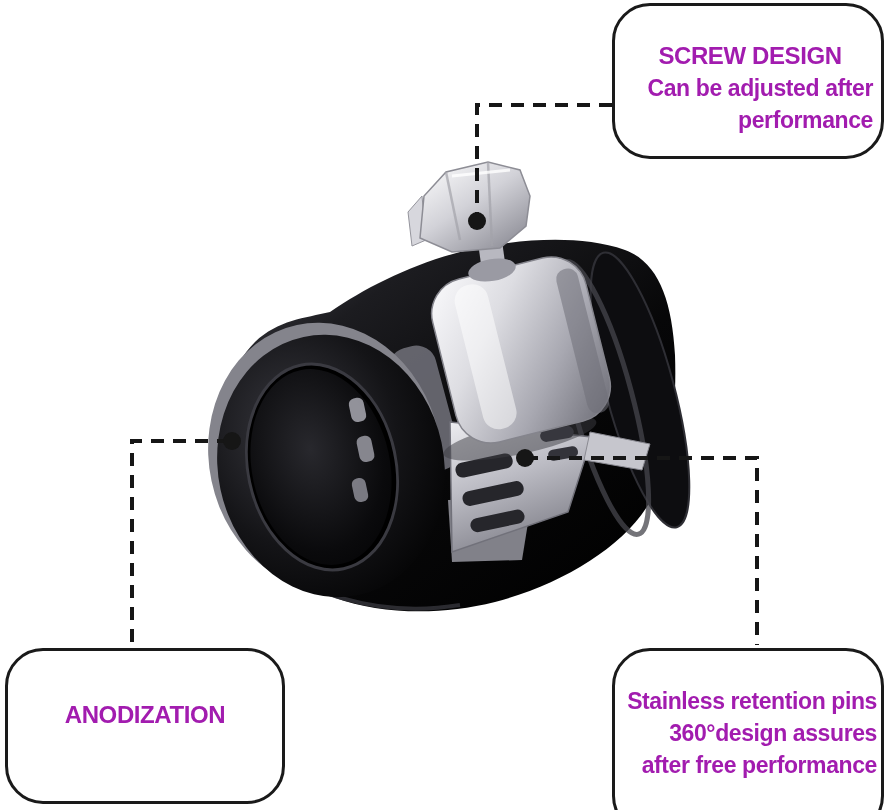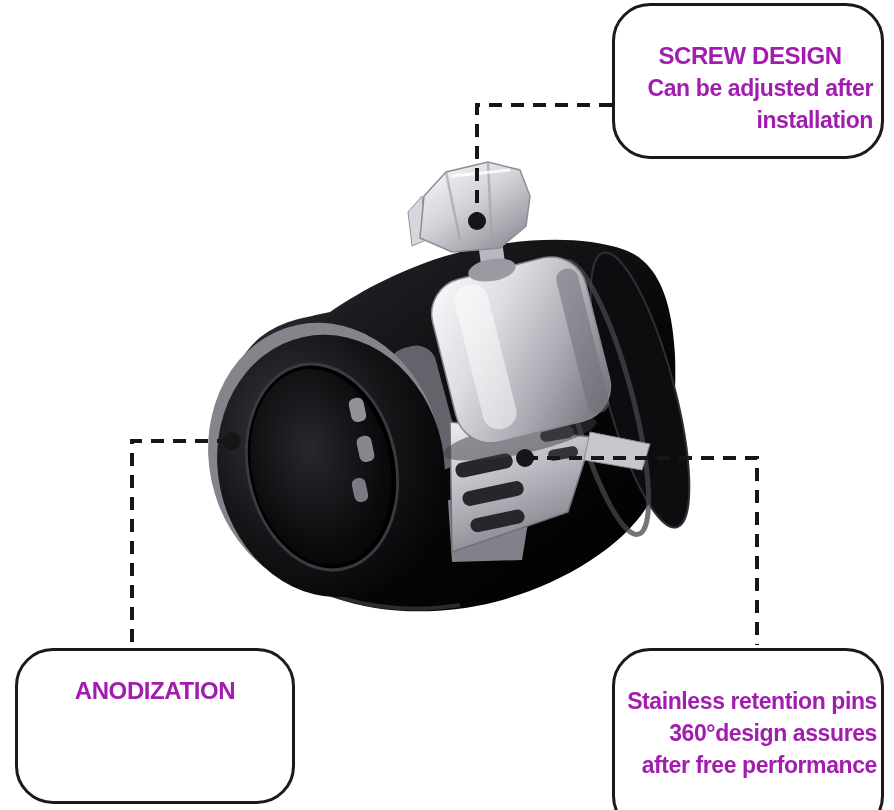--- a/index.html
+++ b/index.html
@@ -33,21 +33,21 @@
     white-space: pre-wrap;
   }
   .callout .line {
     font-size: 23px;
     line-height: 32px;
     text-align: right;
     white-space: pre-wrap;
   }
   #callout-screw   { left: 612px; top: 3px;   width: 272px; height: 156px; padding: 34px 8px 0 24px; }
   #callout-screw .title { margin-left: -12px; }
-  #callout-anodize { left: 15px;   top: 648px; width: 280px; height: 156px; padding: 24px 6px 0 14px; }
+  #callout-anodize { left: 5px;   top: 648px; width: 280px; height: 156px; padding: 48px 6px 0 14px; }
   #callout-anodize .title { margin-left: -8px; }
   #callout-pins    { left: 612px; top: 648px; width: 272px; height: 186px; padding: 34px 4px 0 11px; }
 </style>
 </head>
 <body>
 
 <div class="stage">
 
   <svg class="art" viewBox="0 0 894 810" aria-hidden="true">
     <defs>
@@ -169,21 +169,21 @@
     <g fill="#161616" stroke="none">
       <circle cx="477" cy="221" r="9"></circle>
       <circle cx="232" cy="441" r="9"></circle>
       <circle cx="525" cy="458" r="9"></circle>
     </g>
   </svg>
 
   <div class="callout" id="callout-screw">
     <div class="title">SCREW DESIGN</div>
     <div class="line">Can be adjusted after</div>
-    <div class="line">installation</div>
+    <div class="line">performance</div>
   </div>
 
   <div class="callout" id="callout-anodize">
     <div class="title">ANODIZATION</div>
   </div>
 
   <div class="callout" id="callout-pins">
     <div class="line">Stainless retention pins</div>
     <div class="line">360°design assures</div>
     <div class="line">after free performance</div>

